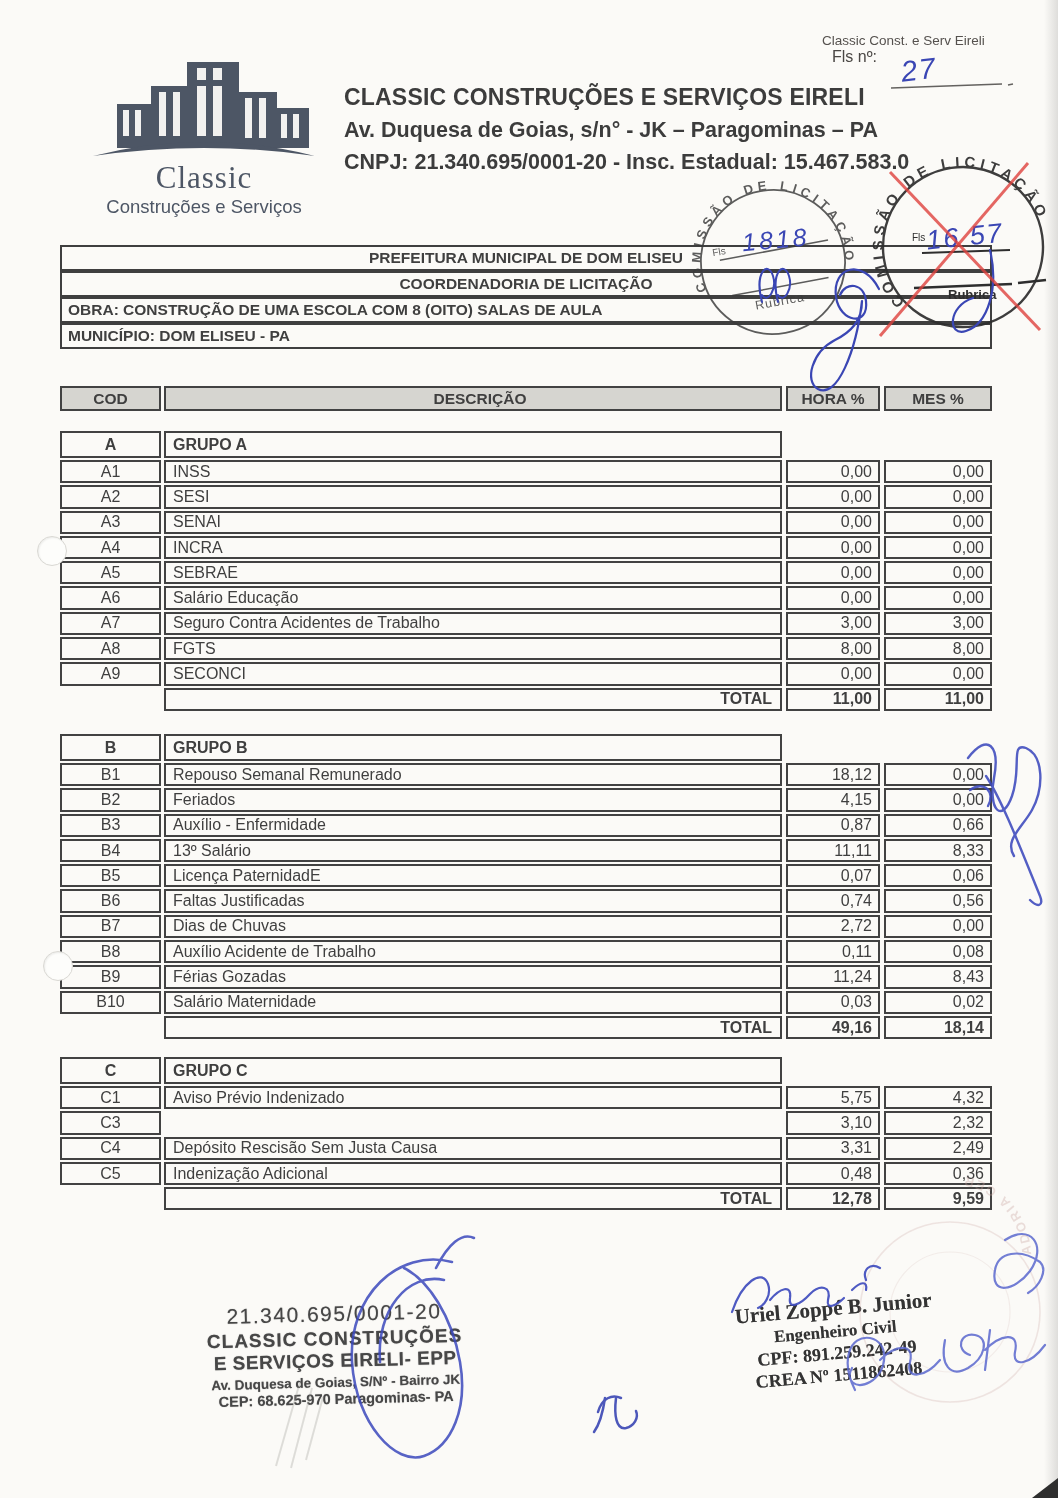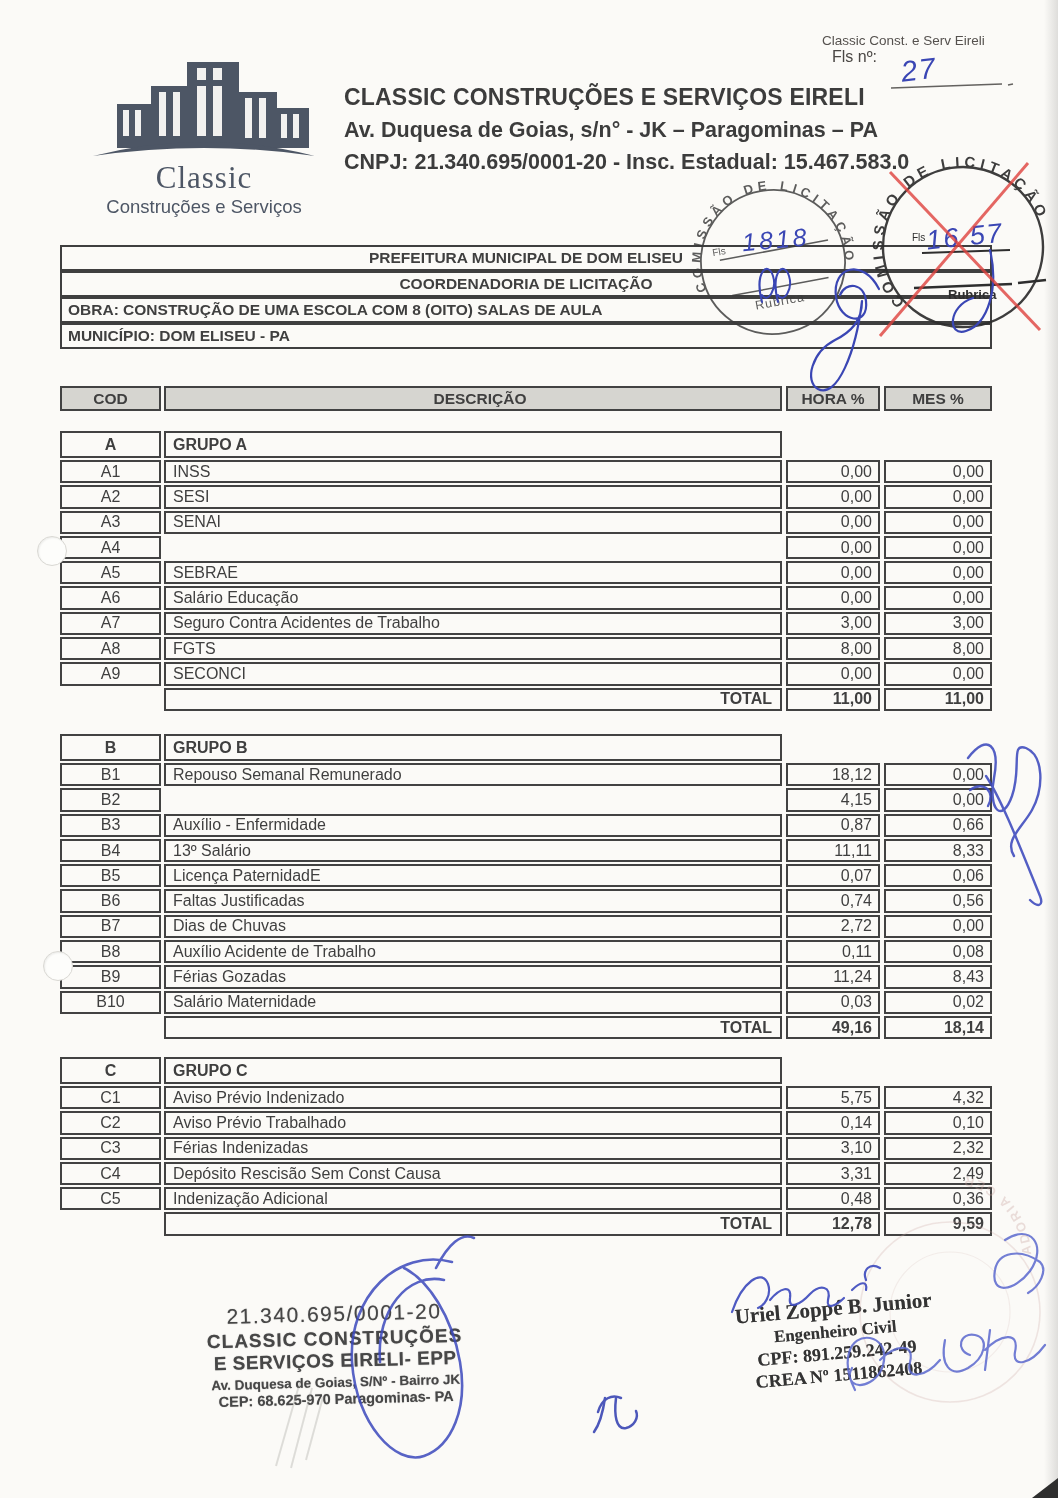--- a/index.html
+++ b/index.html
@@ -163,20 +163,21 @@
           <div class="cell c-mes">0,00</div>
         </div>
         <div class="grow ">
           <div class="cell c-cod">A3</div>
           <div class="cell c-desc">SENAI</div>
           <div class="cell c-hora">0,00</div>
           <div class="cell c-mes">0,00</div>
         </div>
         <div class="grow ">
           <div class="cell c-cod">A4</div>
+          <div class="cell c-desc">INCRA</div>
           <div class="cell c-hora">0,00</div>
           <div class="cell c-mes">0,00</div>
         </div>
         <div class="grow ">
           <div class="cell c-cod">A5</div>
           <div class="cell c-desc">SEBRAE</div>
           <div class="cell c-hora">0,00</div>
           <div class="cell c-mes">0,00</div>
         </div>
         <div class="grow ">
@@ -215,20 +216,21 @@
           <div class="cell c-desc g-bold">GRUPO B</div>
         </div>
         <div class="grow ">
           <div class="cell c-cod">B1</div>
           <div class="cell c-desc">Repouso Semanal Remunerado</div>
           <div class="cell c-hora">18,12</div>
           <div class="cell c-mes">0,00</div>
         </div>
         <div class="grow ">
           <div class="cell c-cod">B2</div>
+          <div class="cell c-desc">Feriados</div>
           <div class="cell c-hora">4,15</div>
           <div class="cell c-mes">0,00</div>
         </div>
         <div class="grow ">
           <div class="cell c-cod">B3</div>
           <div class="cell c-desc">Auxílio - Enfermidade</div>
           <div class="cell c-hora">0,87</div>
           <div class="cell c-mes">0,66</div>
         </div>
         <div class="grow ">
@@ -284,34 +286,27 @@
           <div class="cell c-cod g-bold">C</div>
           <div class="cell c-desc g-bold">GRUPO C</div>
         </div>
         <div class="grow ">
           <div class="cell c-cod">C1</div>
           <div class="cell c-desc">Aviso Prévio Indenizado</div>
           <div class="cell c-hora">5,75</div>
           <div class="cell c-mes">4,32</div>
         </div>
         <div class="grow ">
-          <div class="cell c-cod">C2</div>
-          <div class="cell c-desc">Aviso Prévio Trabalhado</div>
-          <div class="cell c-hora">0,14</div>
-          <div class="cell c-mes">0,10</div>
-        </div>
-        <div class="grow ">
           <div class="cell c-cod">C3</div>
-          <div class="cell c-desc">Férias Indenizadas</div>
           <div class="cell c-hora">3,10</div>
           <div class="cell c-mes">2,32</div>
         </div>
         <div class="grow ">
           <div class="cell c-cod">C4</div>
-          <div class="cell c-desc">Depósito Rescisão Sem Const Causa</div>
+          <div class="cell c-desc">Depósito Rescisão Sem Justa Causa</div>
           <div class="cell c-hora">3,31</div>
           <div class="cell c-mes">2,49</div>
         </div>
         <div class="grow ">
           <div class="cell c-cod">C5</div>
           <div class="cell c-desc">Indenização Adicional</div>
           <div class="cell c-hora">0,48</div>
           <div class="cell c-mes">0,36</div>
         </div>
         <div class="grow g-total-row">

